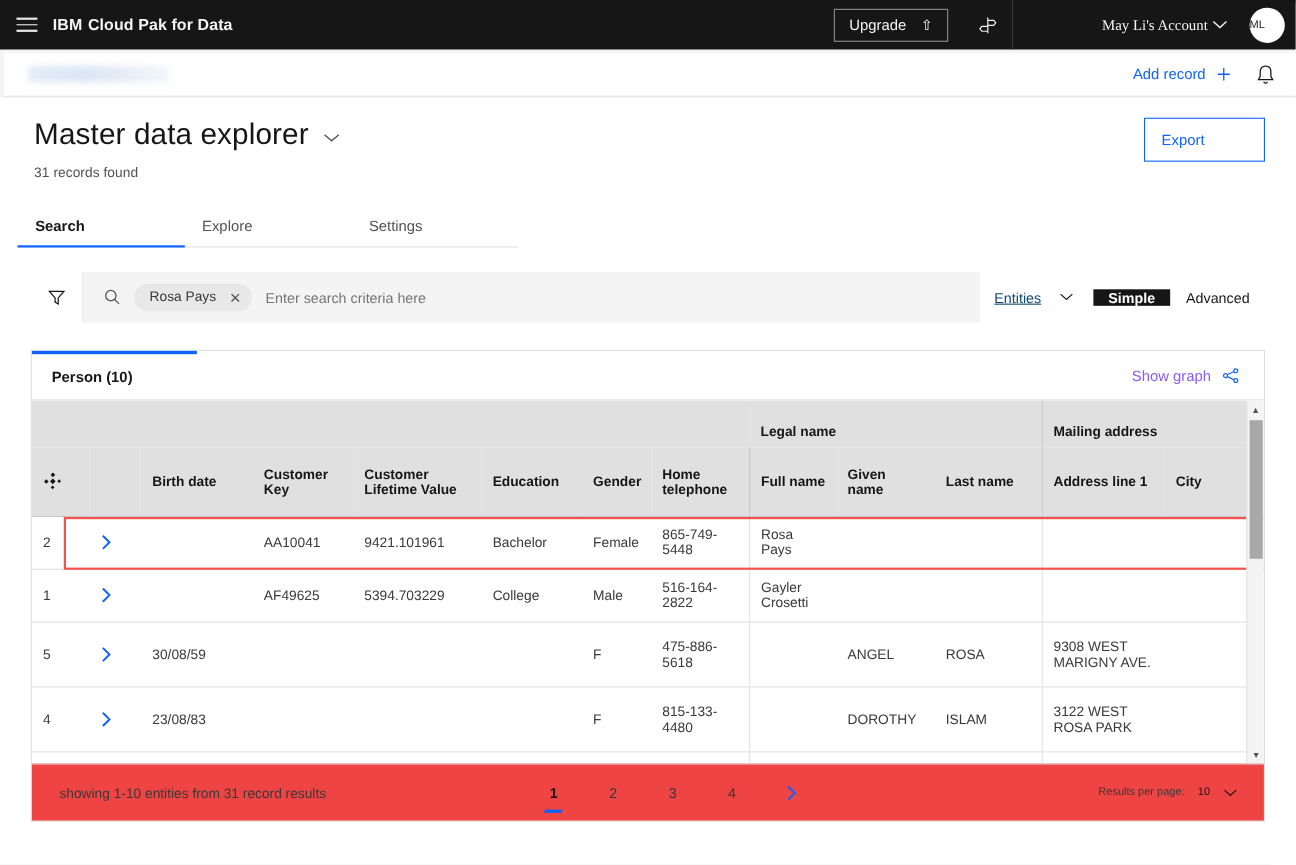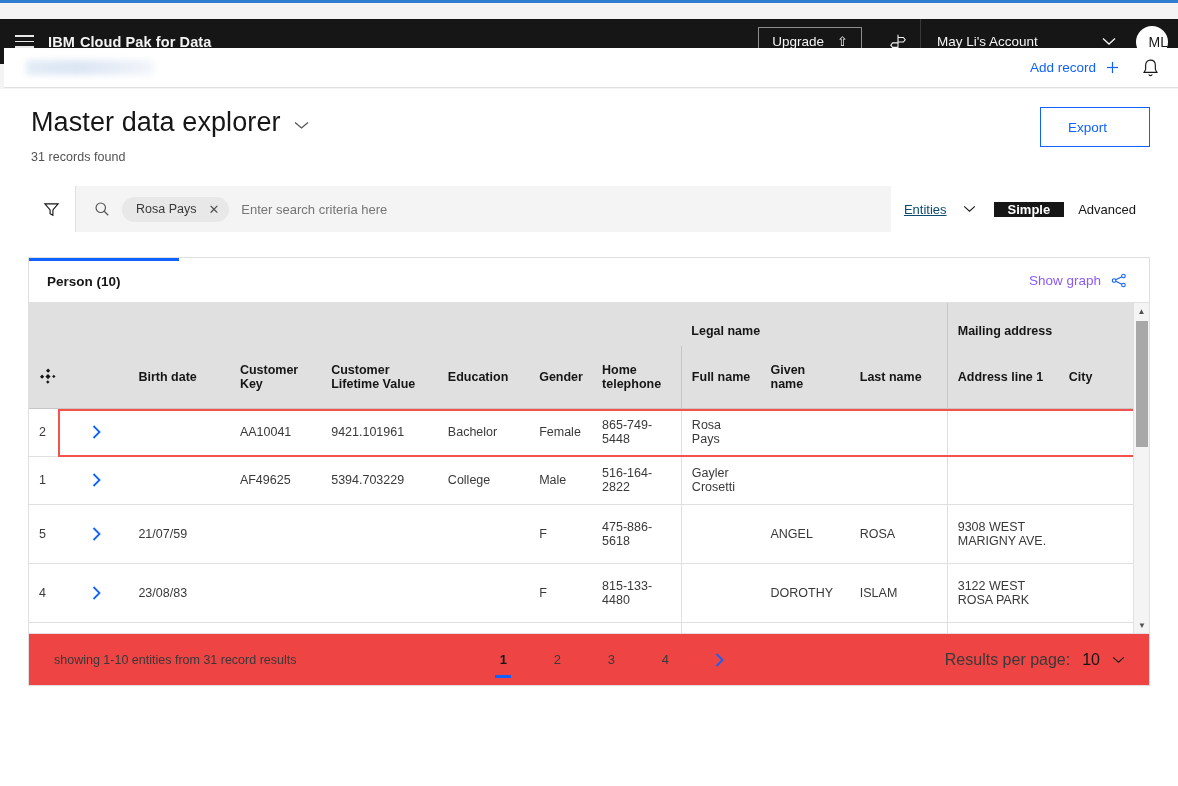--- a/index.html
+++ b/index.html
@@ -16,21 +16,21 @@
   }
 
   
   .top-hairline {
     position: absolute; top: 0; left: 0; width: 1178px; height: 3px;
     background: #2f7dd1;
   }
 
   
   .g-header {
-    position: absolute; top: 19px; left: 0;
+    position: absolute; top: 0; left: 0;
     width: 1178px; height: 45px;
     background: #161616;
     display: flex; align-items: center;
     color: #f4f4f4;
   }
   .hamburger {
     width: 48px; height: 45px;
     display: flex; flex-direction: column;
     align-items: center; justify-content: center; gap: 4px;
     cursor: pointer;
@@ -57,28 +57,28 @@
   .upgrade-btn .arrow-up { font-size: 13px; line-height: 1; }
 
   .pin-btn {
     width: 44px; height: 45px;
     display: flex; align-items: center; justify-content: center;
     cursor: pointer;
   }
   .acct {
     height: 45px; min-width: 210px;
     border-left: 1px solid #393939;
-    display: flex; align-items: center; justify-content: space-between;
-    padding: 0 14px 0 16px; font-size: 13.5px; cursor: pointer; gap: 30px;
+    display: flex; align-items: center; justify-content: flex-end;
+    padding: 0 14px 0 16px; font-size: 13.5px; cursor: pointer; gap: 4px; font-family: Liberation Serif, serif;
   }
   .avatar {
     width: 32px; height: 32px; border-radius: 50%;
     background: #ffffff; color: #161616;
-    font-size: 14px; font-weight: 400;
-    display: flex; align-items: center; justify-content: flex-end;
+    font-size: 10px; font-weight: 400;
+    display: flex; align-items: center; justify-content: flex-start;
     margin: 0 10px 0 6px;
     flex: 0 0 auto;
   }
 
   
   .sub-header {
     position: absolute; top: 48px; left: 4px;
     width: 1178px; height: 40px;
     background: #ffffff;
     border-bottom: 1px solid #e0e0e0;
@@ -118,21 +118,21 @@
     display: flex; align-items: center; gap: 13px;
   }
   .title-caret { color: #525252; font-size: 14px; margin-top: 6px; }
   .records-found {
     font-size: 12.5px; color: #525252; margin-top: 12px; letter-spacing: .05px;
   }
   .export-btn {
     width: 110px; height: 40px;
     background: #ffffff; border: 1px solid #0f62fe;
     color: #0f62fe; font-size: 13.5px; font-family: inherit;
-    text-align: left; padding-left: 27px; cursor: pointer;
+    text-align: left; padding-left: 15px; cursor: pointer;
   }
 
   
   .tabs {
     display: flex; margin: 23px 0 0 16px;
     border-bottom: 1px solid #e0e0e0; width: 455px;
   }
   .tab {
     width: 152px; height: 38px;
     display: flex; align-items: center;
@@ -277,21 +277,21 @@
   }
   .pg.active { font-weight: 700; color: #161616; }
   .pg.active::after {
     content: ""; position: absolute; left: 50%; transform: translateX(-50%);
     bottom: -3px; width: 16px; height: 3px; background: #0f62fe;
   }
   .pg.next { color: #0f62fe; font-size: 15px; font-weight: 600; }
   .pager-spacer { flex: 1 1 auto; }
   .rpp {
     display: flex; align-items: center; gap: 12px;
-    font-size: 16px; color: #393939; margin-right: 24px; cursor: pointer;
+    font-size: 10px; color: #393939; margin-right: 24px; cursor: pointer;
   }
   .rpp .val { color: #161616; }
   svg { display: block; }
 </style>
 </head>
 <body>
 
 <div class="app">
 
   <div class="top-hairline"></div>
@@ -362,20 +362,25 @@
               <svg width="15" height="9" viewBox="0 0 15 9" fill="none" stroke="#525252" stroke-width="1.2">
                 <path d="M1 1.5 L7.5 7 L14 1.5"></path>
               </svg>
             </span>
           </h1>
           <div class="records-found">31 records found</div>
         </div>
         <button class="export-btn">Export</button>
       </div>
 
+      <div class="tabs">
+        <div class="tab active">Search</div>
+        <div class="tab">Explore</div>
+        <div class="tab">Settings</div>
+      </div>
 
       <div class="search-wrap">
         <div class="filter-btn">
           <svg width="17" height="17" viewBox="0 0 18 18" fill="none" stroke="#161616" stroke-width="1.2">
             <path d="M2 3 H16 L10.5 9.4 V15.2 L7.5 13.4 V9.4 Z"></path>
           </svg>
         </div>
         <div class="search-field">
           <svg width="16" height="16" viewBox="0 0 18 18" fill="none" stroke="#525252" stroke-width="1.3">
             <circle cx="7.6" cy="7.6" r="5.3"></circle>
@@ -507,21 +512,21 @@
                 <td></td>
               </tr>
 
               <tr class="tall">
                 <td class="rownum">5</td>
                 <td class="expand">
                   <svg width="9" height="14" viewBox="0 0 9 14" fill="none" stroke="#0f62fe" stroke-width="1.8">
                       <path d="M1.5 1 L7.5 7 L1.5 13"></path>
                     </svg>
                 </td>
-                <td>21/07/59</td>
+                <td>30/08/59</td>
                 <td></td>
                 <td></td>
                 <td></td>
                 <td>F</td>
                 <td>475-886-5618</td>
                 <td class="sep-l"></td>
                 <td>ANGEL</td>
                 <td>ROSA</td>
                 <td class="sep-l">9308 WEST MARIGNY AVE.</td>
                 <td></td>

